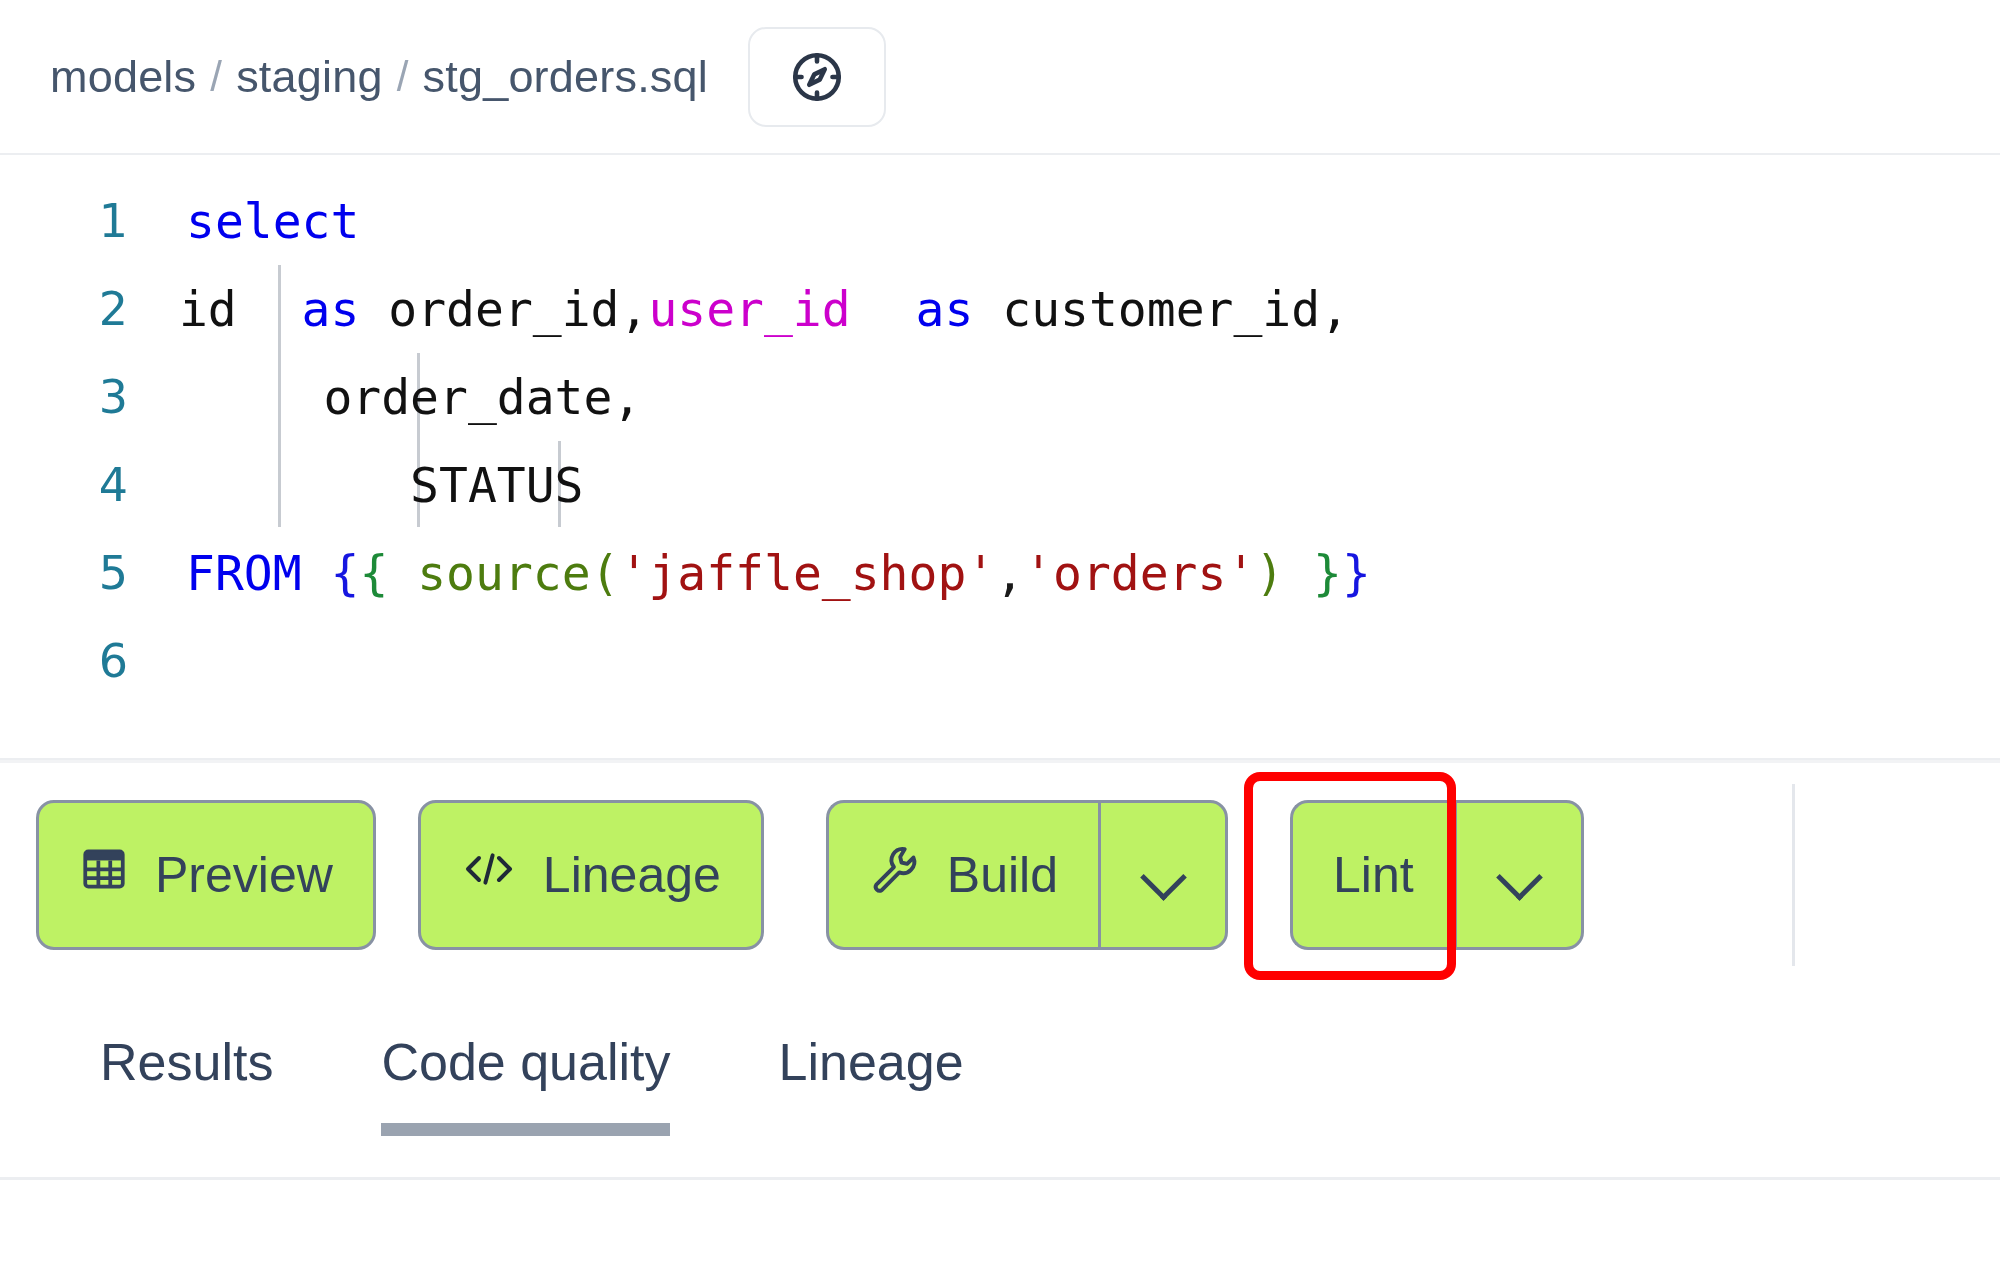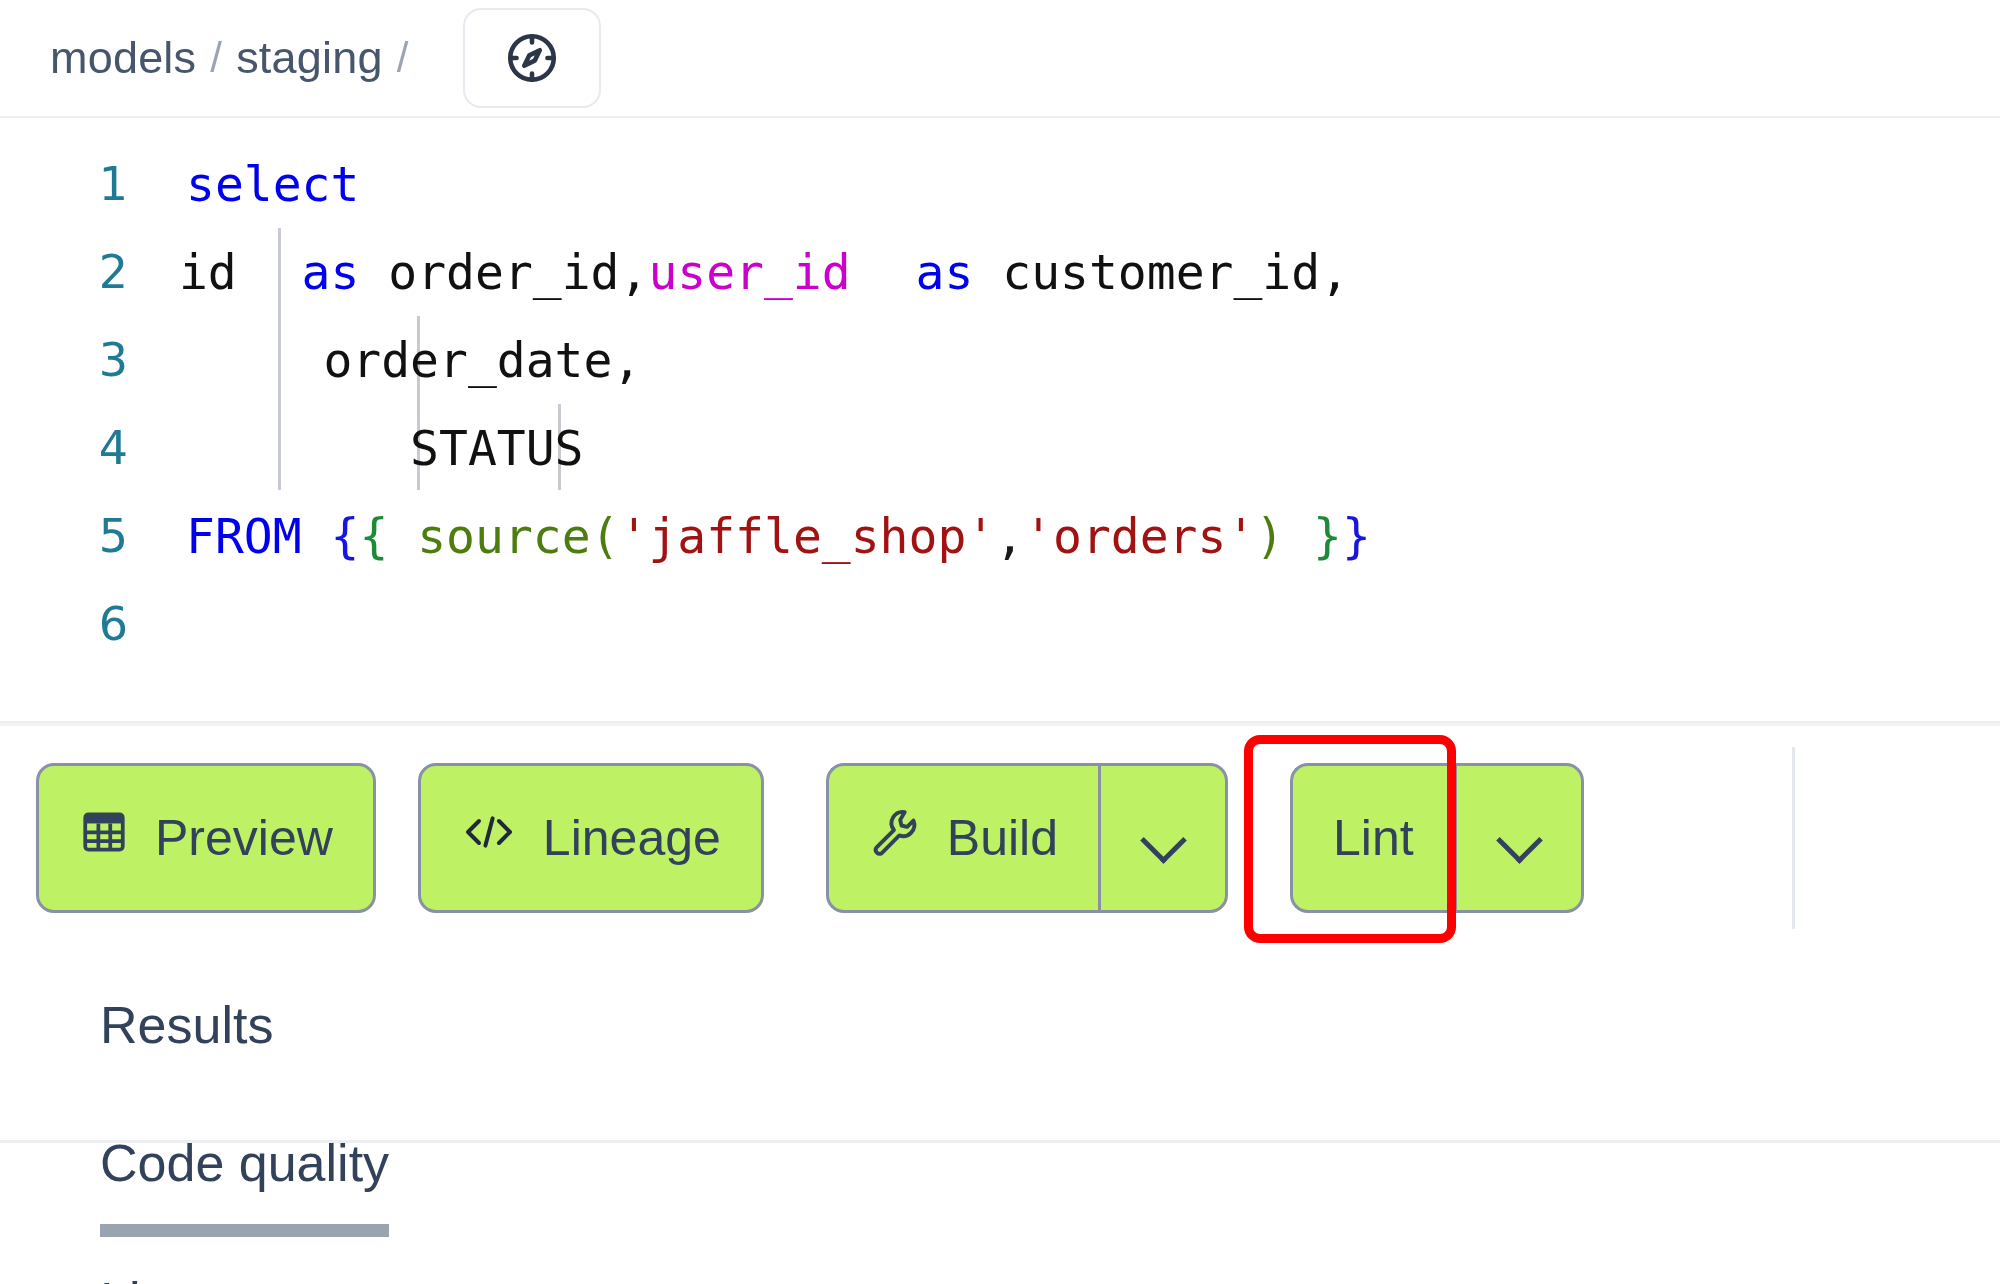--- a/index.html
+++ b/index.html
@@ -10,21 +10,21 @@
   body {
     width: 2000px;
     height: 1284px;
     font-family: "Liberation Sans", sans-serif;
     color: #252f3f;
     overflow: hidden;
   }
 
   
   .breadcrumb-bar {
-    height: 118px;
+    height: 155px;
     display: flex;
     align-items: center;
     padding-left: 50px;
     box-sizing: border-box;
     border-bottom: 2px solid #eceef1;
     background: #ffffff;
   }
   .crumbs {
     display: flex;
     align-items: center;
@@ -221,21 +221,20 @@
   }
 
   
   .tabs {
     height: 190px;
     display: flex;
     align-items: flex-start;
     padding-left: 100px;
     box-sizing: border-box;
     position: relative;
-    flex-direction: column;
   }
   .tab {
     position: relative;
     font-size: 52px;
     color: #33425b;
     padding: 42px 0 36px 0;
     margin-right: 108px;
     cursor: pointer;
     white-space: nowrap;
   }
@@ -265,20 +264,21 @@
 </style>
 </head>
 <body>
 
 <div class="breadcrumb-bar">
   <div class="crumbs">
     <span class="crumb">models</span>
     <span class="crumb-sep">/</span>
     <span class="crumb">staging</span>
     <span class="crumb-sep">/</span>
+    <span class="crumb">stg_orders.sql</span>
   </div>
   <div class="compass-btn">
     <span>
       <svg width="58" height="58" viewBox="0 0 24 24" fill="none" stroke="#2b3648" stroke-width="1.9" stroke-linecap="round" stroke-linejoin="round">
         <circle cx="12" cy="12" r="9"></circle>
         <path d="M12 3v2.6M12 18.4V21M3 12h2.6M18.4 12H21"></path>
         <path d="M15.2 8.8l-2.1 4.3-4.3 2.1 2.1-4.3z"></path>
       </svg>
     </span>
   </div>

